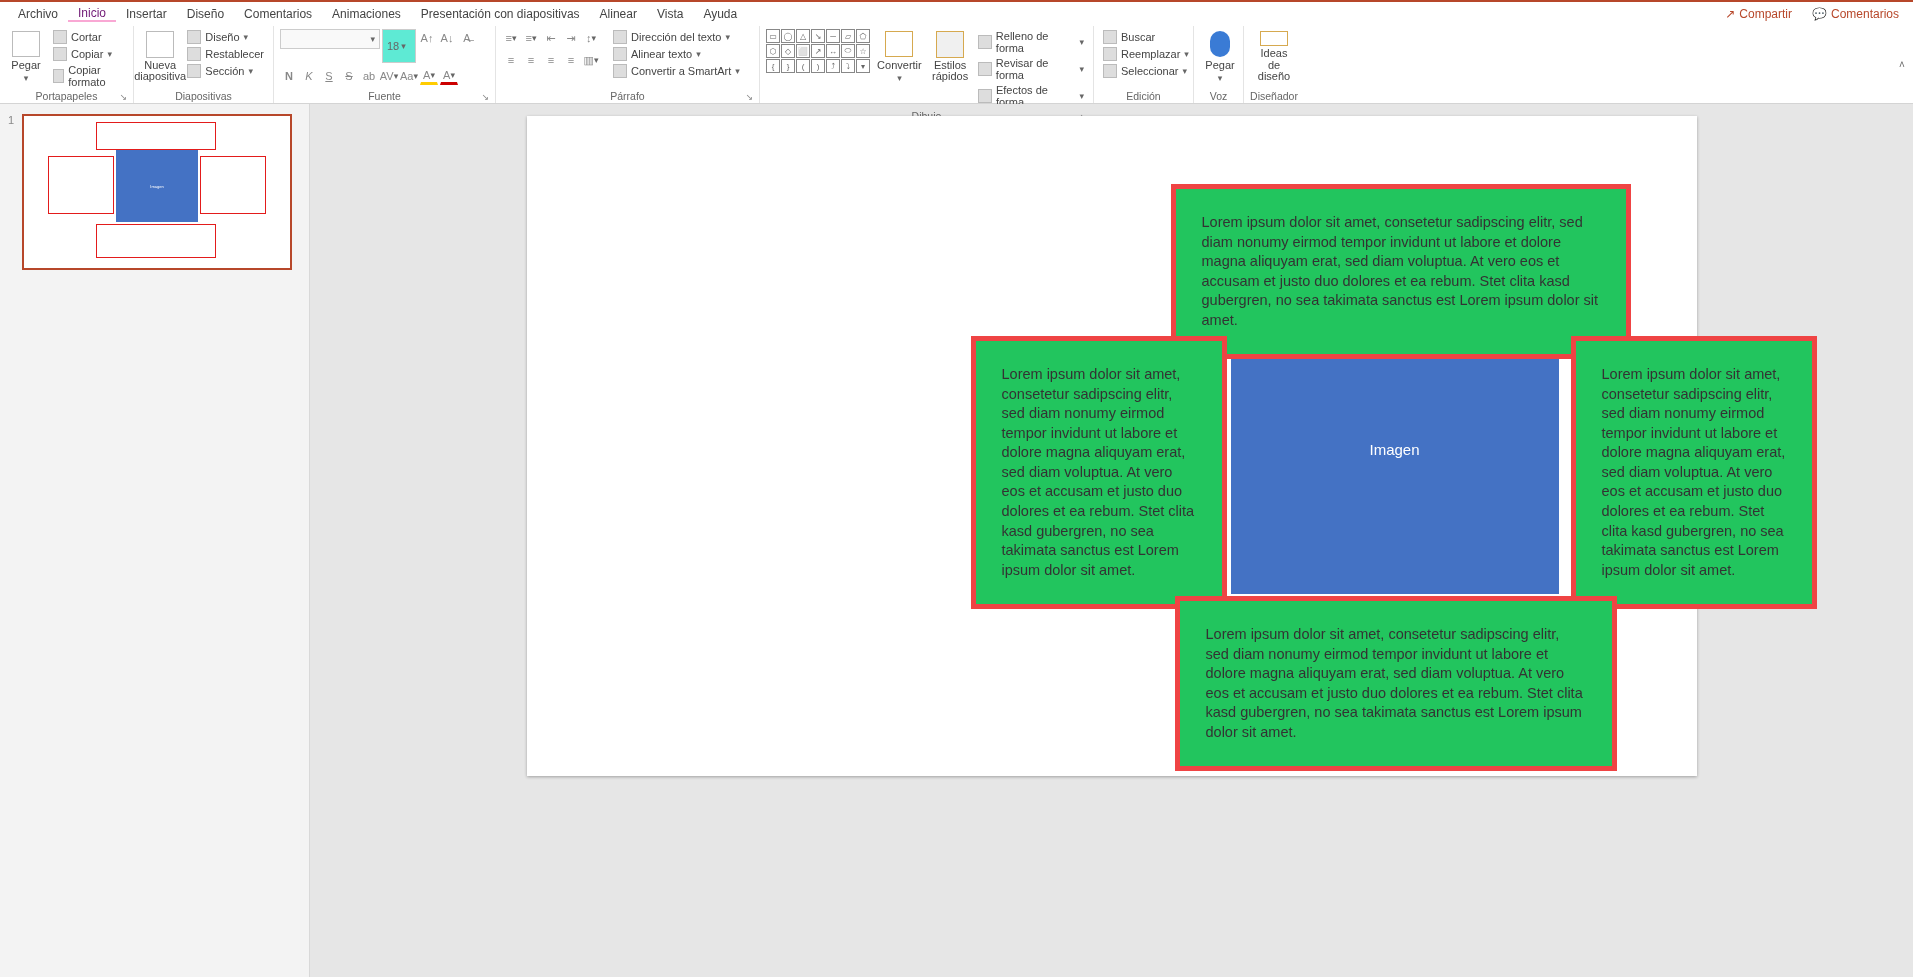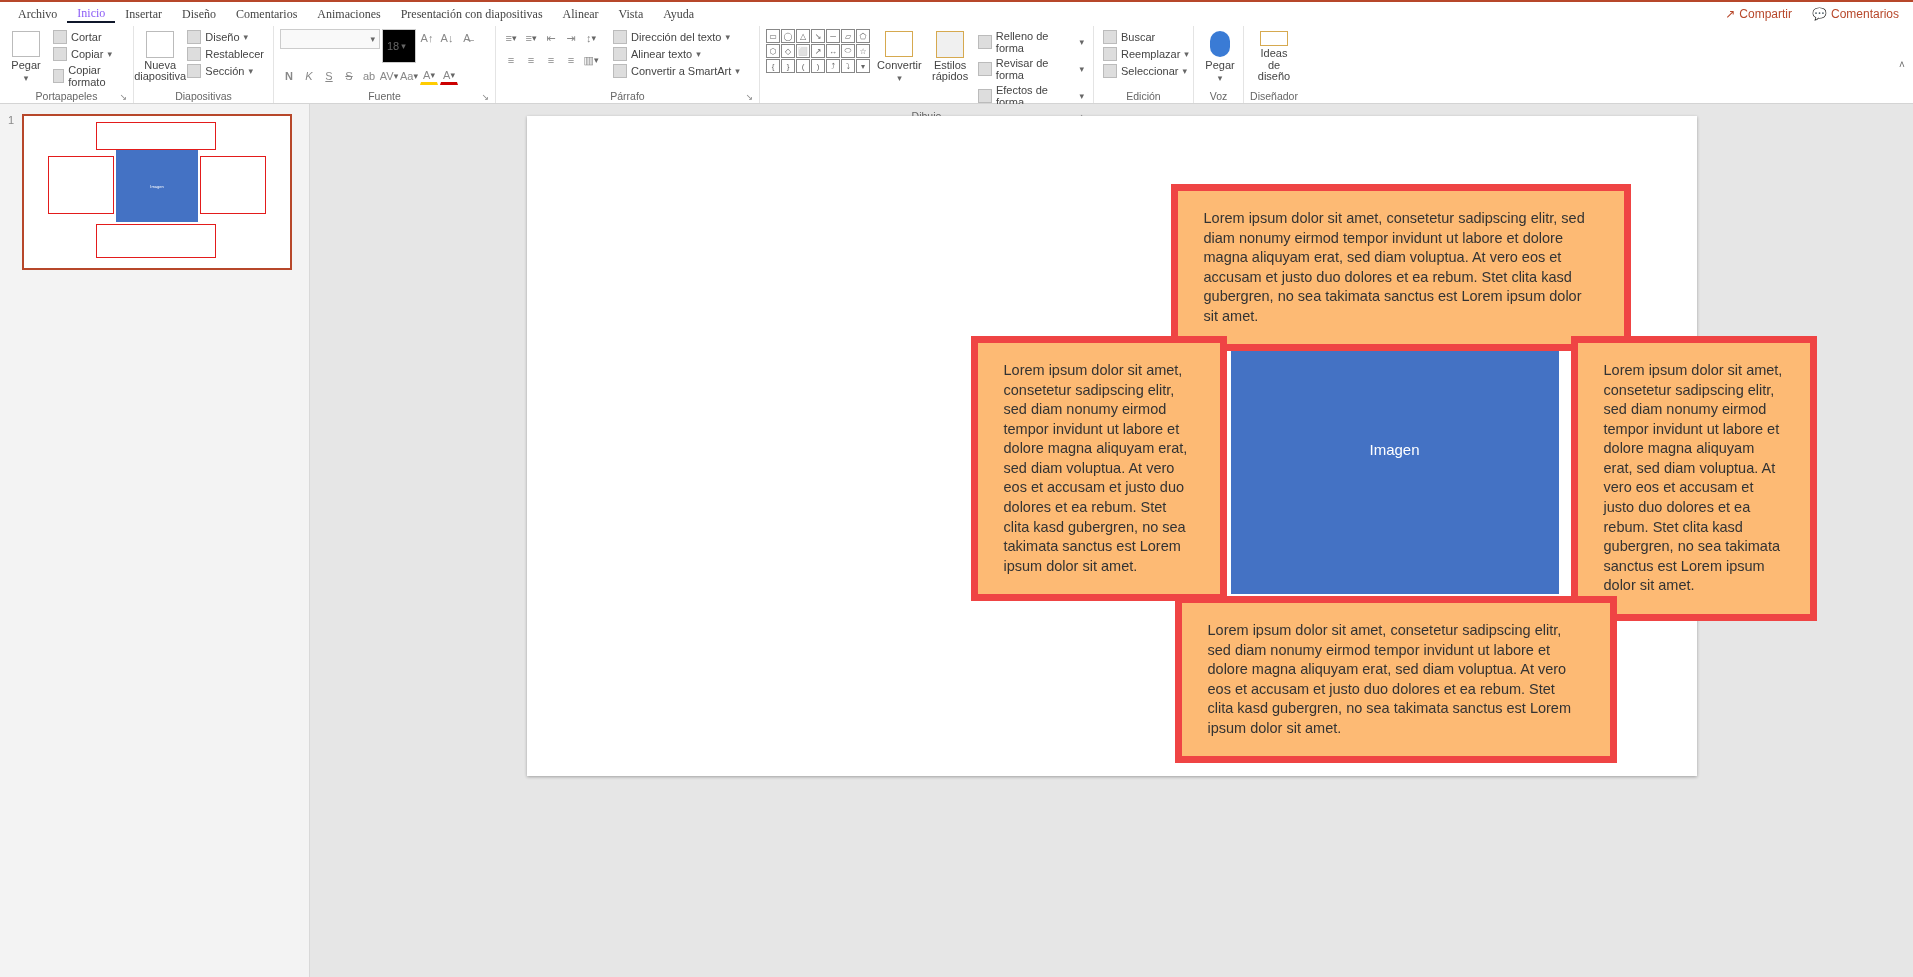--- a/index.html
+++ b/index.html
@@ -1,49 +1,49 @@
 <!DOCTYPE html>
 <html><head>
 <meta charset="utf-8">
 <style>
 * { box-sizing: border-box; margin: 0; padding: 0; font-family: 'Segoe UI', Tahoma, sans-serif; }
 body { background: #e6e6e6; height: 977px; width: 1913px; overflow: hidden; display: flex; flex-direction: column; }
 .title-spacer { height: 2px; background: #b7472a; }
 .tabs { height: 24px; background: #fff; display: flex; align-items: center; padding: 0 8px; font-size: 12px; color: #444; border-bottom: 0; }
-.tab { padding: 0 10px; cursor: pointer; font-family: Liberation Serif, serif; }
-.tab.active { color: #8b5cf6; font-weight: 500; border-bottom: 2px solid #0f172a; }
+.tab { padding: 0 10px; cursor: pointer; }
+.tab.active { color: #701a75; font-weight: 500; border-bottom: 2px solid #f9a8d4; }
 .tabs-right { margin-left: auto; display: flex; gap: 8px; }
 .tabs-right .rbtn { color: #b7472a; font-size: 12px; display: flex; align-items: center; gap: 4px; padding: 2px 6px; }
 .ribbon { height: 78px; background: #fff; border-bottom: 1px solid #d4d4d4; display: flex; font-size: 11px; color: #444; }
 .group { border-right: 1px solid #e4e4e4; padding: 3px 6px 1px 6px; display: flex; flex-direction: column; }
 .group-body { flex: 1; display: flex; align-items: flex-start; gap: 4px; }
 .group-label { text-align: center; font-size: 10.5px; color: #666; padding: 1px 0 0 0; position: relative; }
 .group-label .launcher { position: absolute; right: 0; bottom: 0; font-size: 9px; color: #888; }
 .bigbtn { display: flex; flex-direction: column; align-items: center; justify-content: center; padding: 2px 4px; gap: 2px; min-width: 40px; height: 56px; }
 .bigbtn .icon { width: 28px; height: 28px; background: #f3c77b; border: 1px solid #d6a94f; }
 .bigbtn .icon.clip { background: linear-gradient(#fff,#fff); border: 1px solid #bbb; position: relative; }
 .smallrow { display: flex; flex-direction: column; gap: 1px; }
 .smallbtn { display: flex; align-items: center; gap: 4px; padding: 1px 3px; font-size: 11px; }
 .smallbtn .i { width: 14px; height: 14px; background: #ddd; border: 1px solid #bbb; display: inline-block; }
 .dd { font-size: 9px; color: #666; }
 .fontbox { width: 100px; height: 20px; border: 1px solid #ccc; background: #f9f9f9; font-size: 11px; padding: 0 4px; display: flex; align-items: center; justify-content: space-between; color: #999; }
-.sizebox { width: 34px; height: 20px; border: 1px solid #ccc; background: #000000; font-size: 11px; padding: 16px 4px; display: flex; align-items: center; color: #666; }
+.sizebox { width: 34px; height: 20px; border: 1px solid #ccc; background: #5eead4; font-size: 11px; padding: 16px 4px; display: flex; align-items: center; color: #666; }
 .iconrow { display: flex; gap: 2px; }
 .ibtn { width: 18px; height: 18px; display: flex; align-items: center; justify-content: center; font-size: 11px; color: #888; border: 1px solid transparent; }
 .col { display: flex; flex-direction: column; gap: 2px; }
 .shapes-grid { display: grid; grid-template-columns: repeat(7,14px); grid-auto-rows: 14px; gap: 1px; }
 .shapes-grid .s { border: 1px solid #888; font-size: 8px; display: flex; align-items: center; justify-content: center; color: #666; }
 .workspace { flex: 1; display: flex; background: #e6e6e6; }
 .thumb-panel { width: 310px; background: #f3f3f3; padding: 10px 8px; border-right: 1px solid #d8d8d8; }
 .thumb-wrap { display: flex; gap: 4px; }
 .thumb-num { font-size: 11px; color: #888; width: 10px; }
 .thumb { width: 270px; height: 156px; border: 2px solid #b7472a; background: #fff; position: relative; }
 .canvas-area { flex: 1; display: flex; justify-content: center; padding: 12px 14px; overflow: auto; }
 .slide { width: 1170px; height: 660px; background: #fff; box-shadow: 0 1px 3px rgba(0,0,0,0.3); position: relative; }
-.textbox { position: absolute; border: 7px solid #ef4444; background: #fdba74; padding: 18px 26px; font-size: 14.5px; line-height: 1.35; color: #333; }
+.textbox { position: absolute; border: 5px solid #ef4444; background: #22c55e; padding: 24px 26px; font-size: 14.5px; line-height: 1.35; color: #333; }
 .imgbox { position: absolute; background: #4472c4; color: #fff; display: flex; align-items: center; justify-content: center; font-size: 15px; }
 .mini-textbox { position: absolute; border: 0.6px solid #e31b1b; background: #fff; font-size: 3px; line-height: 1.2; color: #555; padding: 1px 2px; overflow: hidden; }
 .mini-img { position: absolute; background: #4472c4; color: #fff; font-size: 4px; display: flex; align-items: center; justify-content: center; }
 .collapse-caret { width: 14px; font-size: 10px; color: #666; align-self: center; margin-left: auto; padding-right: 4px; }
 </style>
 </head>
 <body>
 
 <div class="title-spacer"></div>
 

